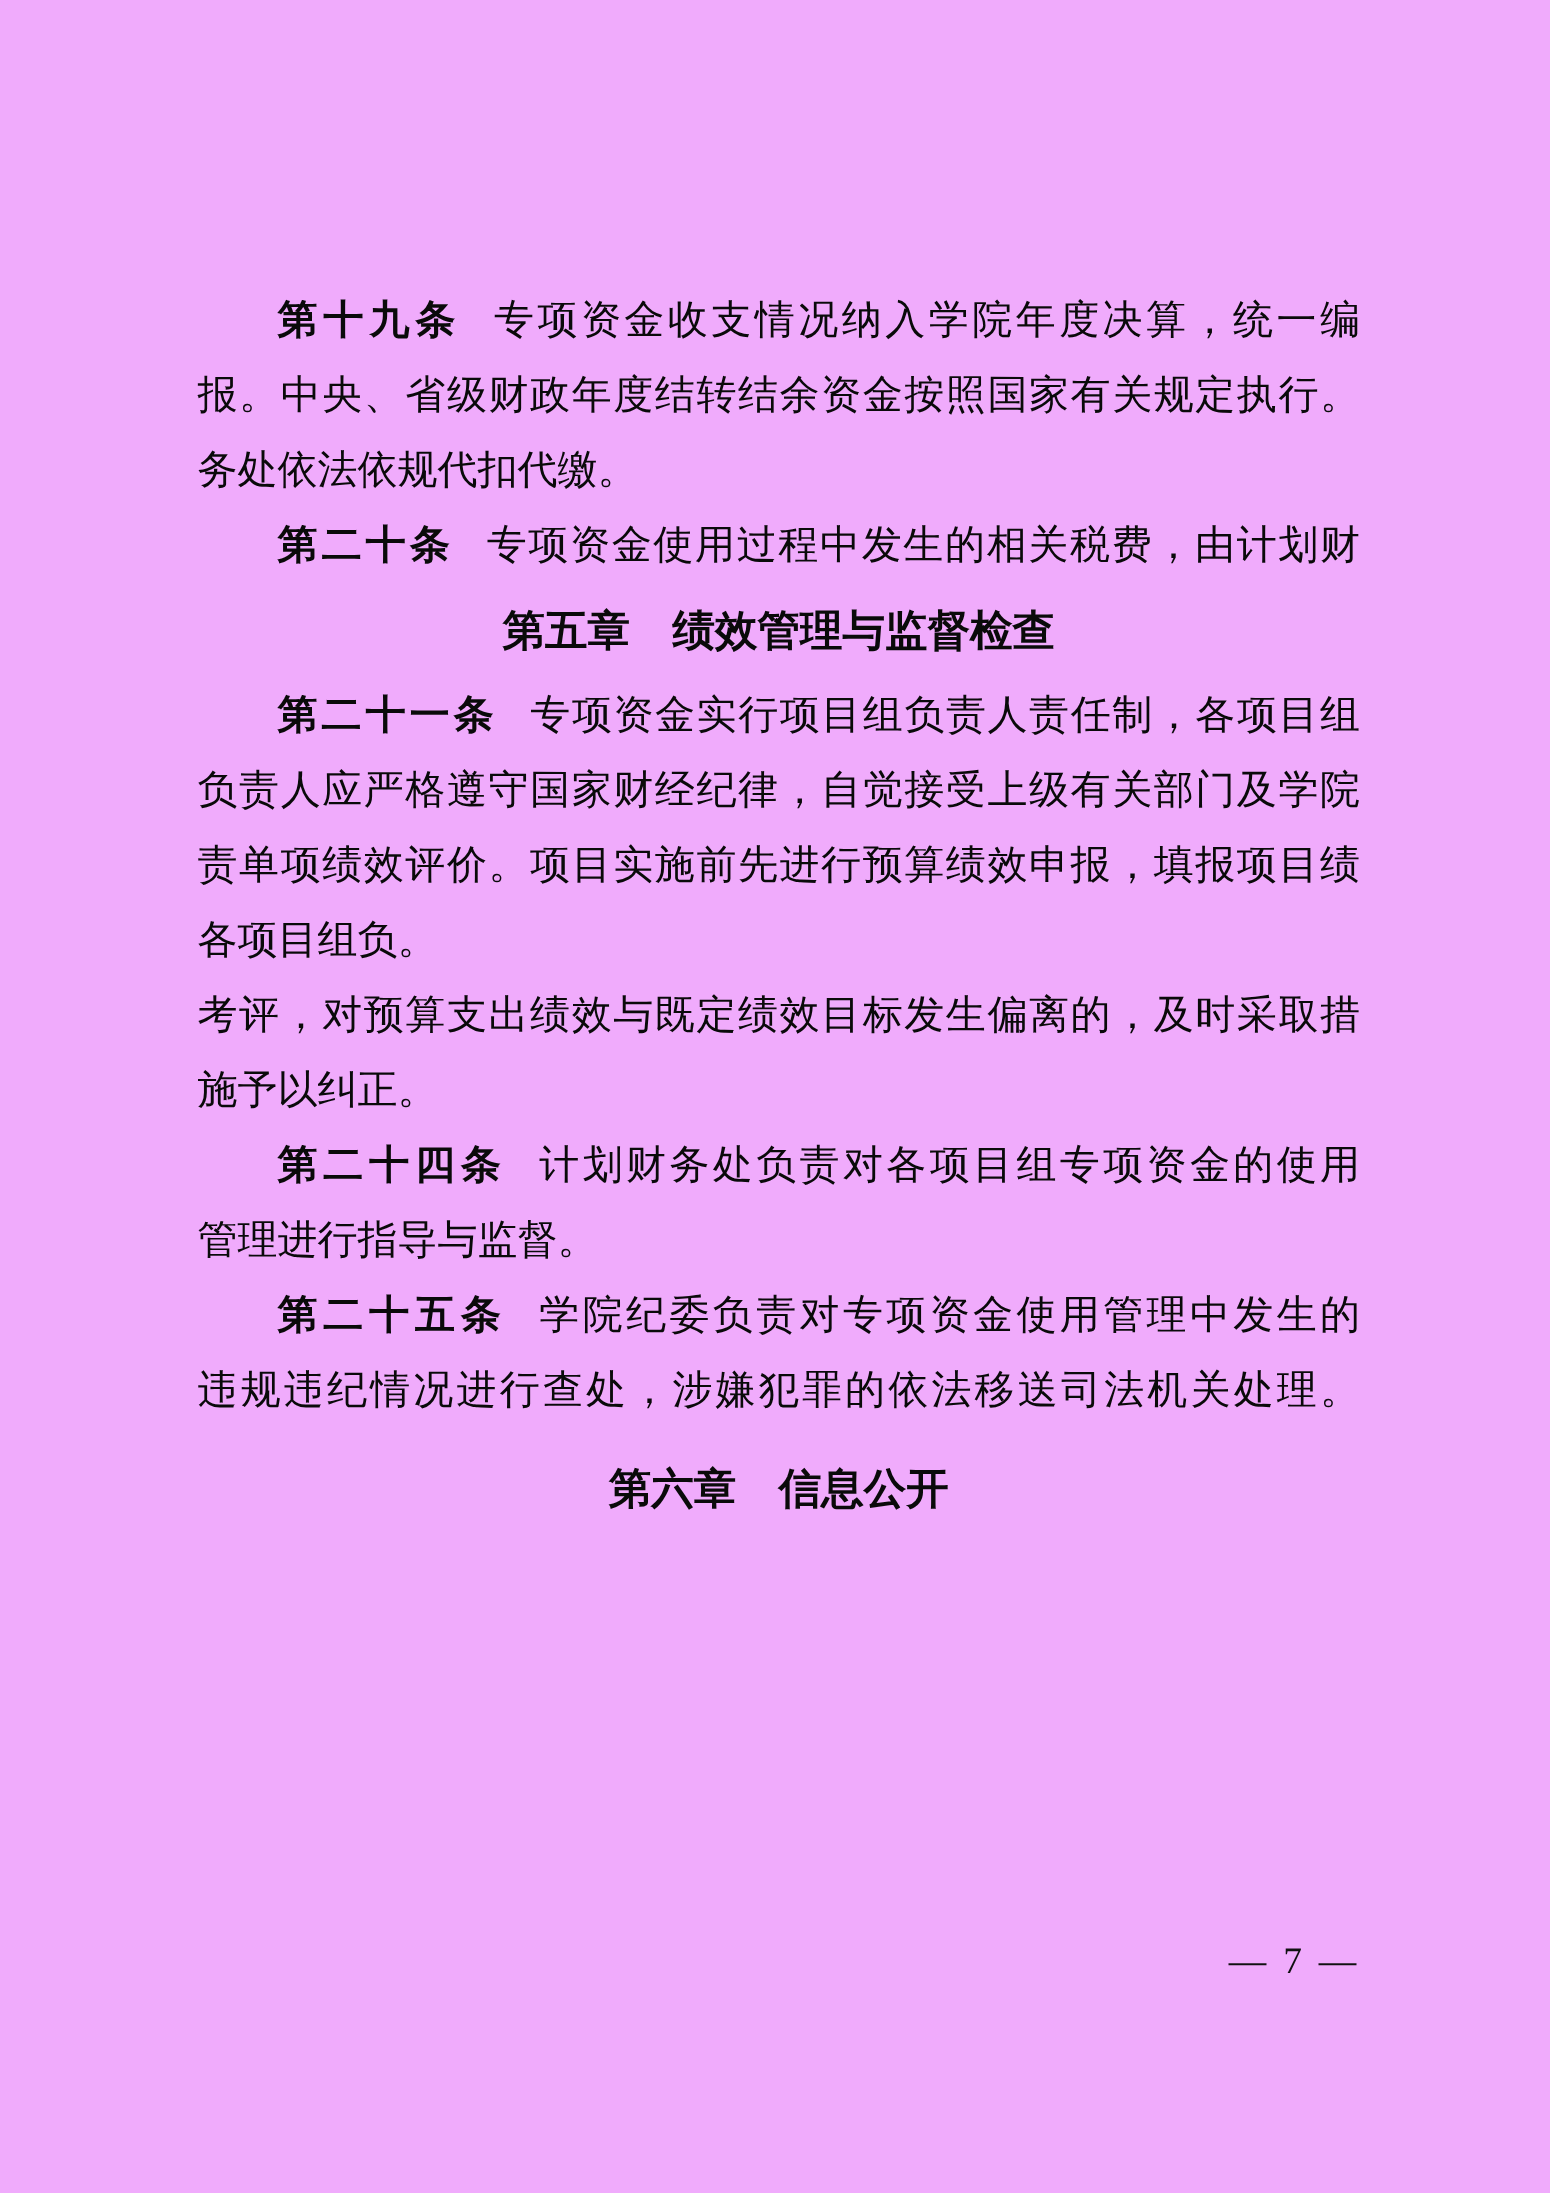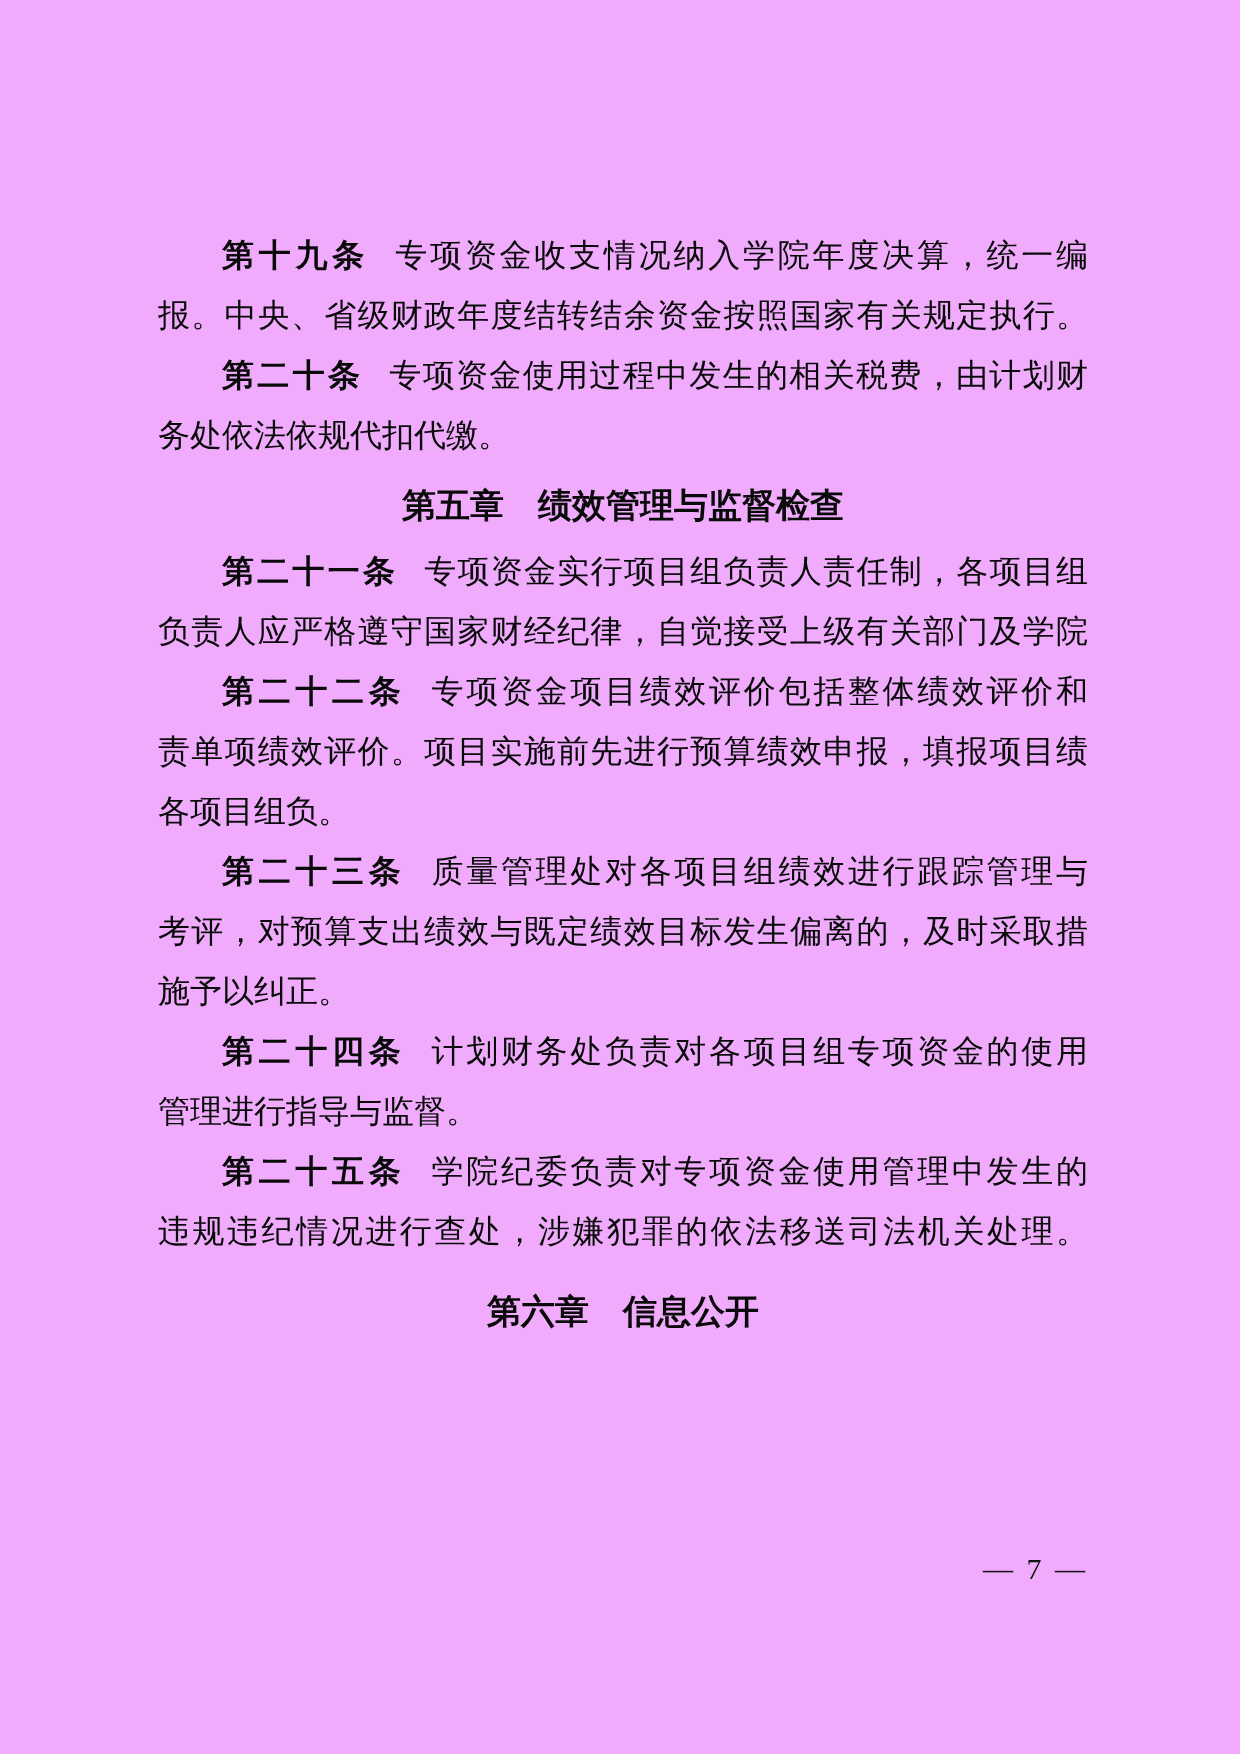--- a/index.html
+++ b/index.html
@@ -66,33 +66,31 @@
 </style>
 </head>
 <body>
 
 <div class="page">
   <div class="content">
 
     <div class="line just first"><span class="art-num">第十九条</span><span>专项资金收支情况纳入学院年度决算，统一编</span></div>
     <div class="line just">报。中央、省级财政年度结转结余资金按照国家有关规定执行。</div>
 
+    <div class="line">务处依法依规代扣代缴。</div>
     <div class="line just first"><span class="art-num">第二十条</span><span>专项资金使用过程中发生的相关税费，由计划财</span></div>
-    <div class="line">务处依法依规代扣代缴。</div>
 
     <div class="line heading h5">第五章　绩效管理与监督检查</div>
 
     <div class="line just first"><span class="art-num">第二十一条</span><span>专项资金实行项目组负责人责任制，各项目组</span></div>
     <div class="line just">负责人应严格遵守国家财经纪律，自觉接受上级有关部门及学院</div>
 
-    <div class="line just first"><span class="art-num">第二十二条</span><span>专项资金项目绩效评价包括整体绩效评价和</span></div>
     <div class="line just">责单项绩效评价。项目实施前先进行预算绩效申报，填报项目绩</div>
     <div class="line">各项目组负。</div>
 
-    <div class="line just first"><span class="art-num">第二十三条</span><span>质量管理处对各项目组绩效进行跟踪管理与</span></div>
     <div class="line just">考评，对预算支出绩效与既定绩效目标发生偏离的，及时采取措</div>
     <div class="line">施予以纠正。</div>
 
     <div class="line just first"><span class="art-num">第二十四条</span><span>计划财务处负责对各项目组专项资金的使用</span></div>
     <div class="line">管理进行指导与监督。</div>
 
     <div class="line just first"><span class="art-num">第二十五条</span><span>学院纪委负责对专项资金使用管理中发生的</span></div>
     <div class="line just">违规违纪情况进行查处，涉嫌犯罪的依法移送司法机关处理。</div>
 
     <div class="line heading h6">第六章　信息公开</div>

